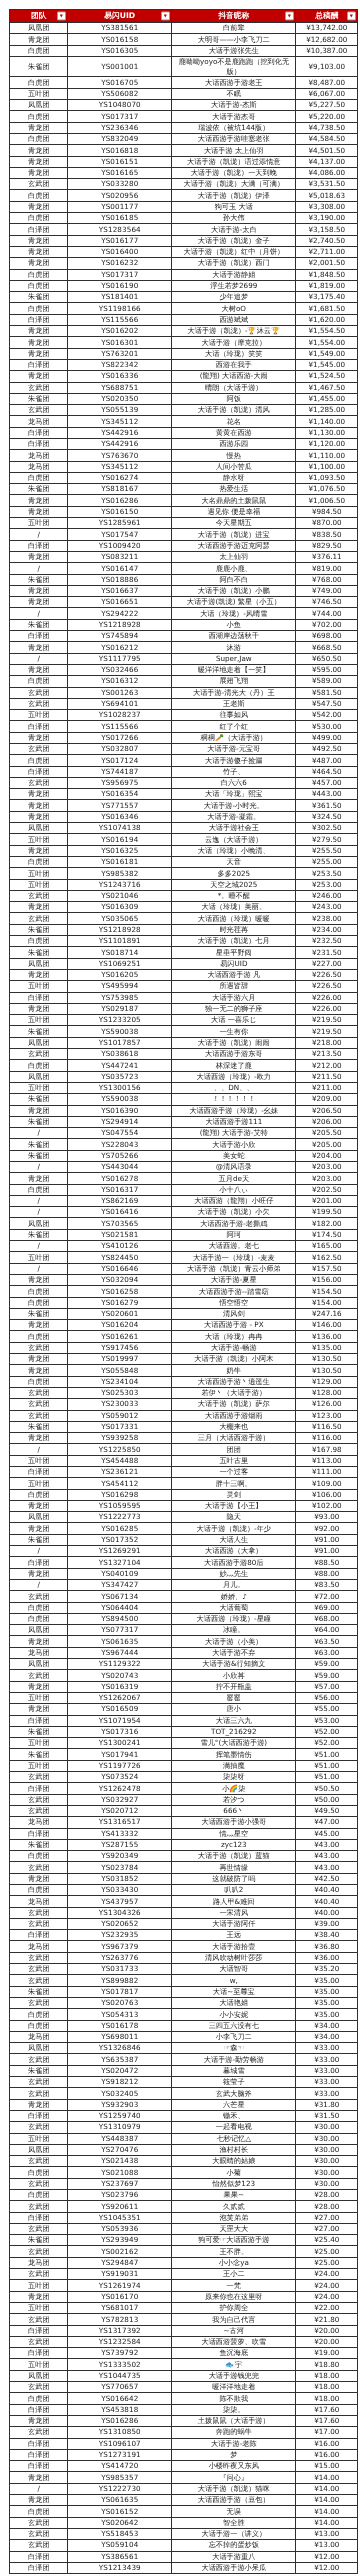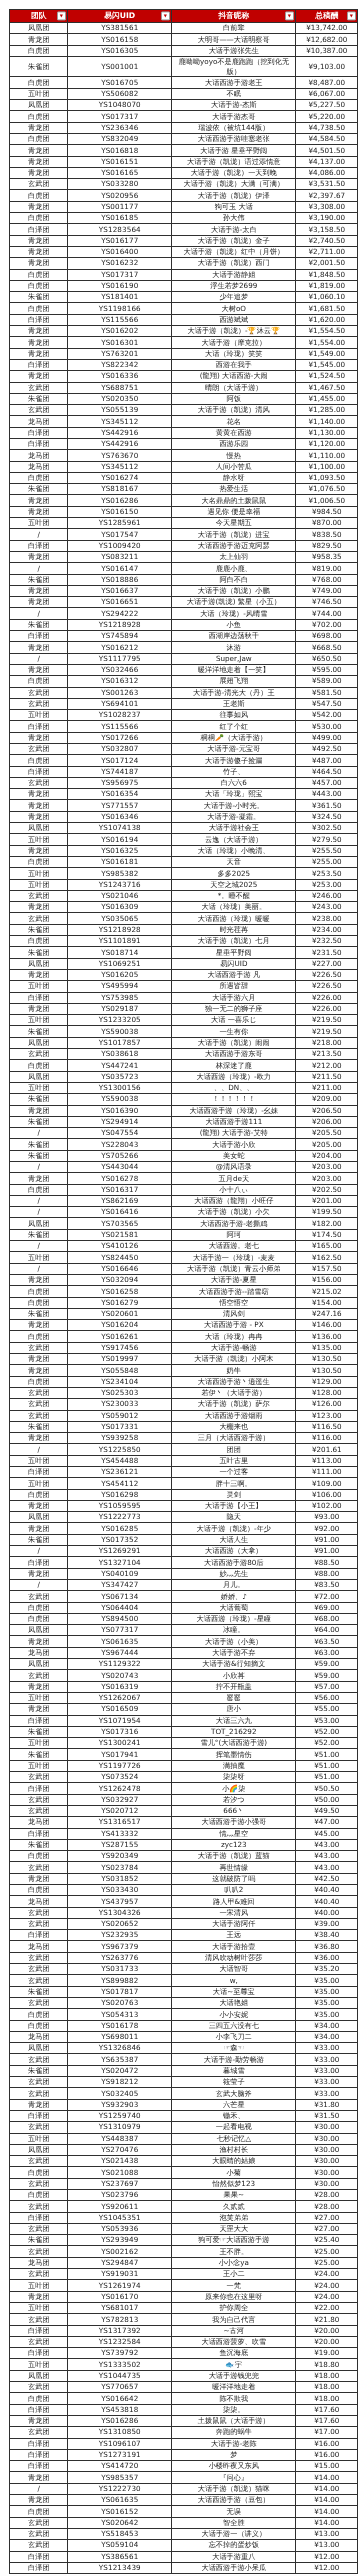--- a/index.html
+++ b/index.html
@@ -61,21 +61,21 @@
     <tbody id="rows">
         <tr>
     <td class="c-team">凤凰团</td>
     <td class="c-uid">YS381561</td>
     <td class="c-nick">白前辈</td>
     <td class="c-amt">¥13,742.00</td>
   </tr>
         <tr>
     <td class="c-team">青龙团</td>
     <td class="c-uid">YS016158</td>
-    <td class="c-nick">大明哥——大话明察哥</td>
+    <td class="c-nick">大明哥——小李飞刀二</td>
     <td class="c-amt">¥12,682.00</td>
   </tr>
         <tr>
     <td class="c-team">白虎团</td>
     <td class="c-uid">YS016305</td>
     <td class="c-nick">大话手游张先生</td>
     <td class="c-amt">¥10,387.00</td>
   </tr>
         <tr>
     <td class="c-team">朱雀团</td>
@@ -115,21 +115,21 @@
   </tr>
         <tr>
     <td class="c-team">白虎团</td>
     <td class="c-uid">YS832049</td>
     <td class="c-nick">大话西游手游哇塞老张</td>
     <td class="c-amt">¥4,584.50</td>
   </tr>
         <tr>
     <td class="c-team">青龙团</td>
     <td class="c-uid">YS016818</td>
-    <td class="c-nick">大话手游 星垂平野阔</td>
+    <td class="c-nick">大话手游 太上仙羽</td>
     <td class="c-amt">¥4,501.50</td>
   </tr>
         <tr>
     <td class="c-team">青龙团</td>
     <td class="c-uid">YS016151</td>
     <td class="c-nick">大话手游（凯泷）语过添情意</td>
     <td class="c-amt">¥4,137.00</td>
   </tr>
         <tr>
     <td class="c-team">青龙团</td>
@@ -140,21 +140,21 @@
         <tr>
     <td class="c-team">玄武团</td>
     <td class="c-uid">YS033280</td>
     <td class="c-nick">大话手游（凯泷）大满（可满）</td>
     <td class="c-amt">¥3,531.50</td>
   </tr>
         <tr>
     <td class="c-team">白虎团</td>
     <td class="c-uid">YS020956</td>
     <td class="c-nick">大话手游（凯泷）伊泽</td>
-    <td class="c-amt">¥2,397.67</td>
+    <td class="c-amt">¥5,018.63</td>
   </tr>
         <tr>
     <td class="c-team">青龙团</td>
     <td class="c-uid">YS001177</td>
     <td class="c-nick">狗可玉 大话</td>
     <td class="c-amt">¥3,308.00</td>
   </tr>
         <tr>
     <td class="c-team">白虎团</td>
     <td class="c-uid">YS016185</td>
@@ -194,21 +194,21 @@
         <tr>
     <td class="c-team">白虎团</td>
     <td class="c-uid">YS016190</td>
     <td class="c-nick">浮生若梦2699</td>
     <td class="c-amt">¥1,819.00</td>
   </tr>
         <tr>
     <td class="c-team">朱雀团</td>
     <td class="c-uid">YS181401</td>
     <td class="c-nick">少年追梦</td>
-    <td class="c-amt">¥1,060.10</td>
+    <td class="c-amt">¥3,175.40</td>
   </tr>
         <tr>
     <td class="c-team">白虎团</td>
     <td class="c-uid">YS1198166</td>
     <td class="c-nick">大树oO</td>
     <td class="c-amt">¥1,681.50</td>
   </tr>
         <tr>
     <td class="c-team">白泽团</td>
     <td class="c-uid">YS115566</td>
@@ -332,21 +332,21 @@
         <tr>
     <td class="c-team">白泽团</td>
     <td class="c-uid">YS1009420</td>
     <td class="c-nick">大话西游手游迈克阿瑟</td>
     <td class="c-amt">¥829.50</td>
   </tr>
         <tr>
     <td class="c-team">青龙团</td>
     <td class="c-uid">YS083211</td>
     <td class="c-nick">太上仙羽</td>
-    <td class="c-amt">¥958.35</td>
+    <td class="c-amt">¥376.11</td>
   </tr>
         <tr>
     <td class="c-team">/</td>
     <td class="c-uid">YS016147</td>
     <td class="c-nick">鹿鹿小鹿、</td>
     <td class="c-amt">¥819.00</td>
   </tr>
         <tr>
     <td class="c-team">朱雀团</td>
     <td class="c-uid">YS018886</td>
@@ -722,21 +722,21 @@
         <tr>
     <td class="c-team">青龙团</td>
     <td class="c-uid">YS032094</td>
     <td class="c-nick">大话手游-夏星</td>
     <td class="c-amt">¥156.00</td>
   </tr>
         <tr>
     <td class="c-team">白虎团</td>
     <td class="c-uid">YS016258</td>
     <td class="c-nick">大话西游手游--踏雪窈</td>
-    <td class="c-amt">¥215.02</td>
+    <td class="c-amt">¥154.50</td>
   </tr>
         <tr>
     <td class="c-team">白虎团</td>
     <td class="c-uid">YS016279</td>
     <td class="c-nick">悟空悟空</td>
     <td class="c-amt">¥154.00</td>
   </tr>
         <tr>
     <td class="c-team">朱雀团</td>
     <td class="c-uid">YS020601</td>
@@ -806,21 +806,21 @@
         <tr>
     <td class="c-team">青龙团</td>
     <td class="c-uid">YS939258</td>
     <td class="c-nick">三月（大话西游手游）</td>
     <td class="c-amt">¥116.00</td>
   </tr>
         <tr>
     <td class="c-team">/</td>
     <td class="c-uid">YS1225850</td>
     <td class="c-nick">团团</td>
-    <td class="c-amt">¥201.61</td>
+    <td class="c-amt">¥167.98</td>
   </tr>
         <tr>
     <td class="c-team">五叶团</td>
     <td class="c-uid">YS454488</td>
     <td class="c-nick">五叶古里</td>
     <td class="c-amt">¥113.00</td>
   </tr>
         <tr>
     <td class="c-team">白泽团</td>
     <td class="c-uid">YS236121</td>

